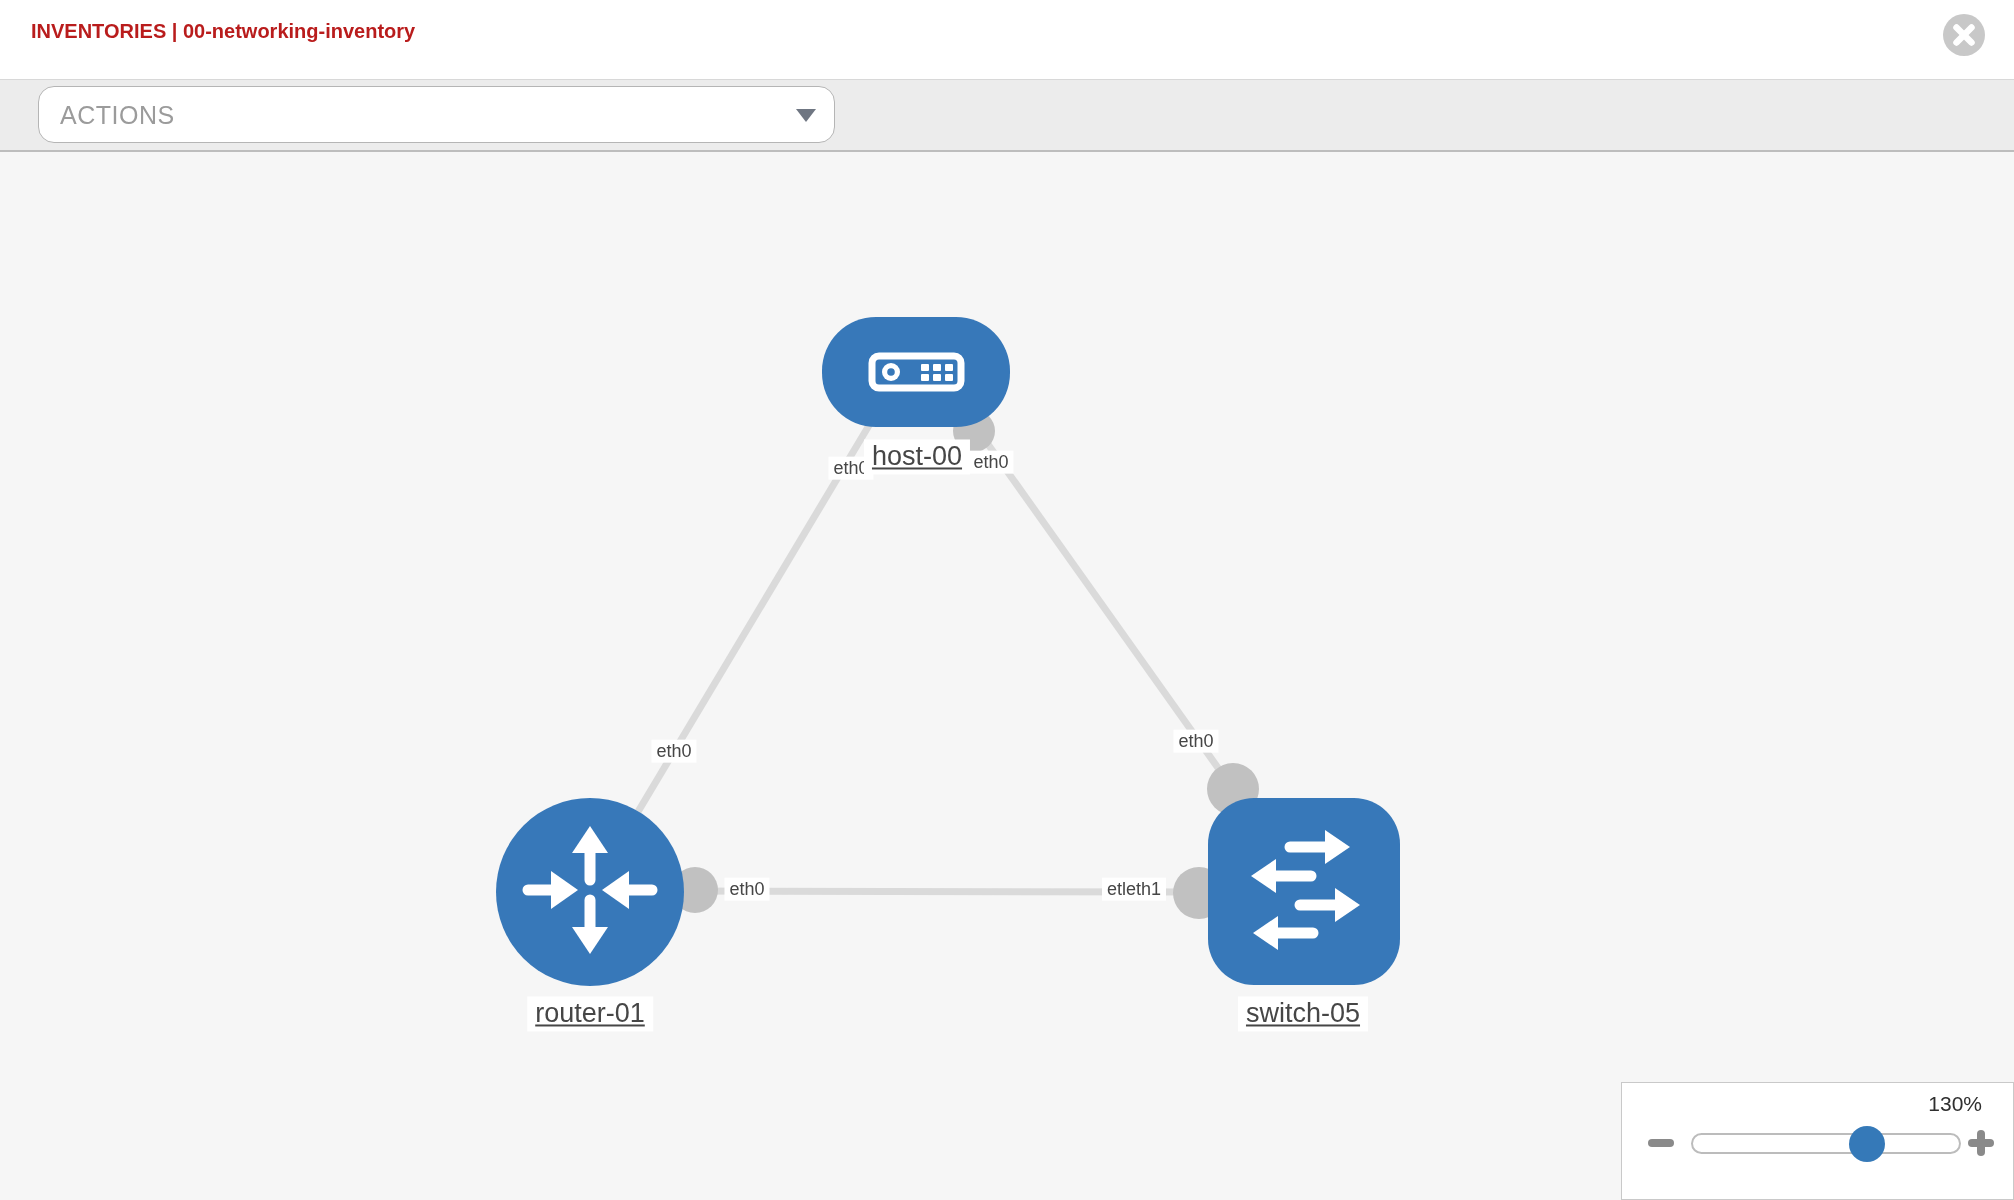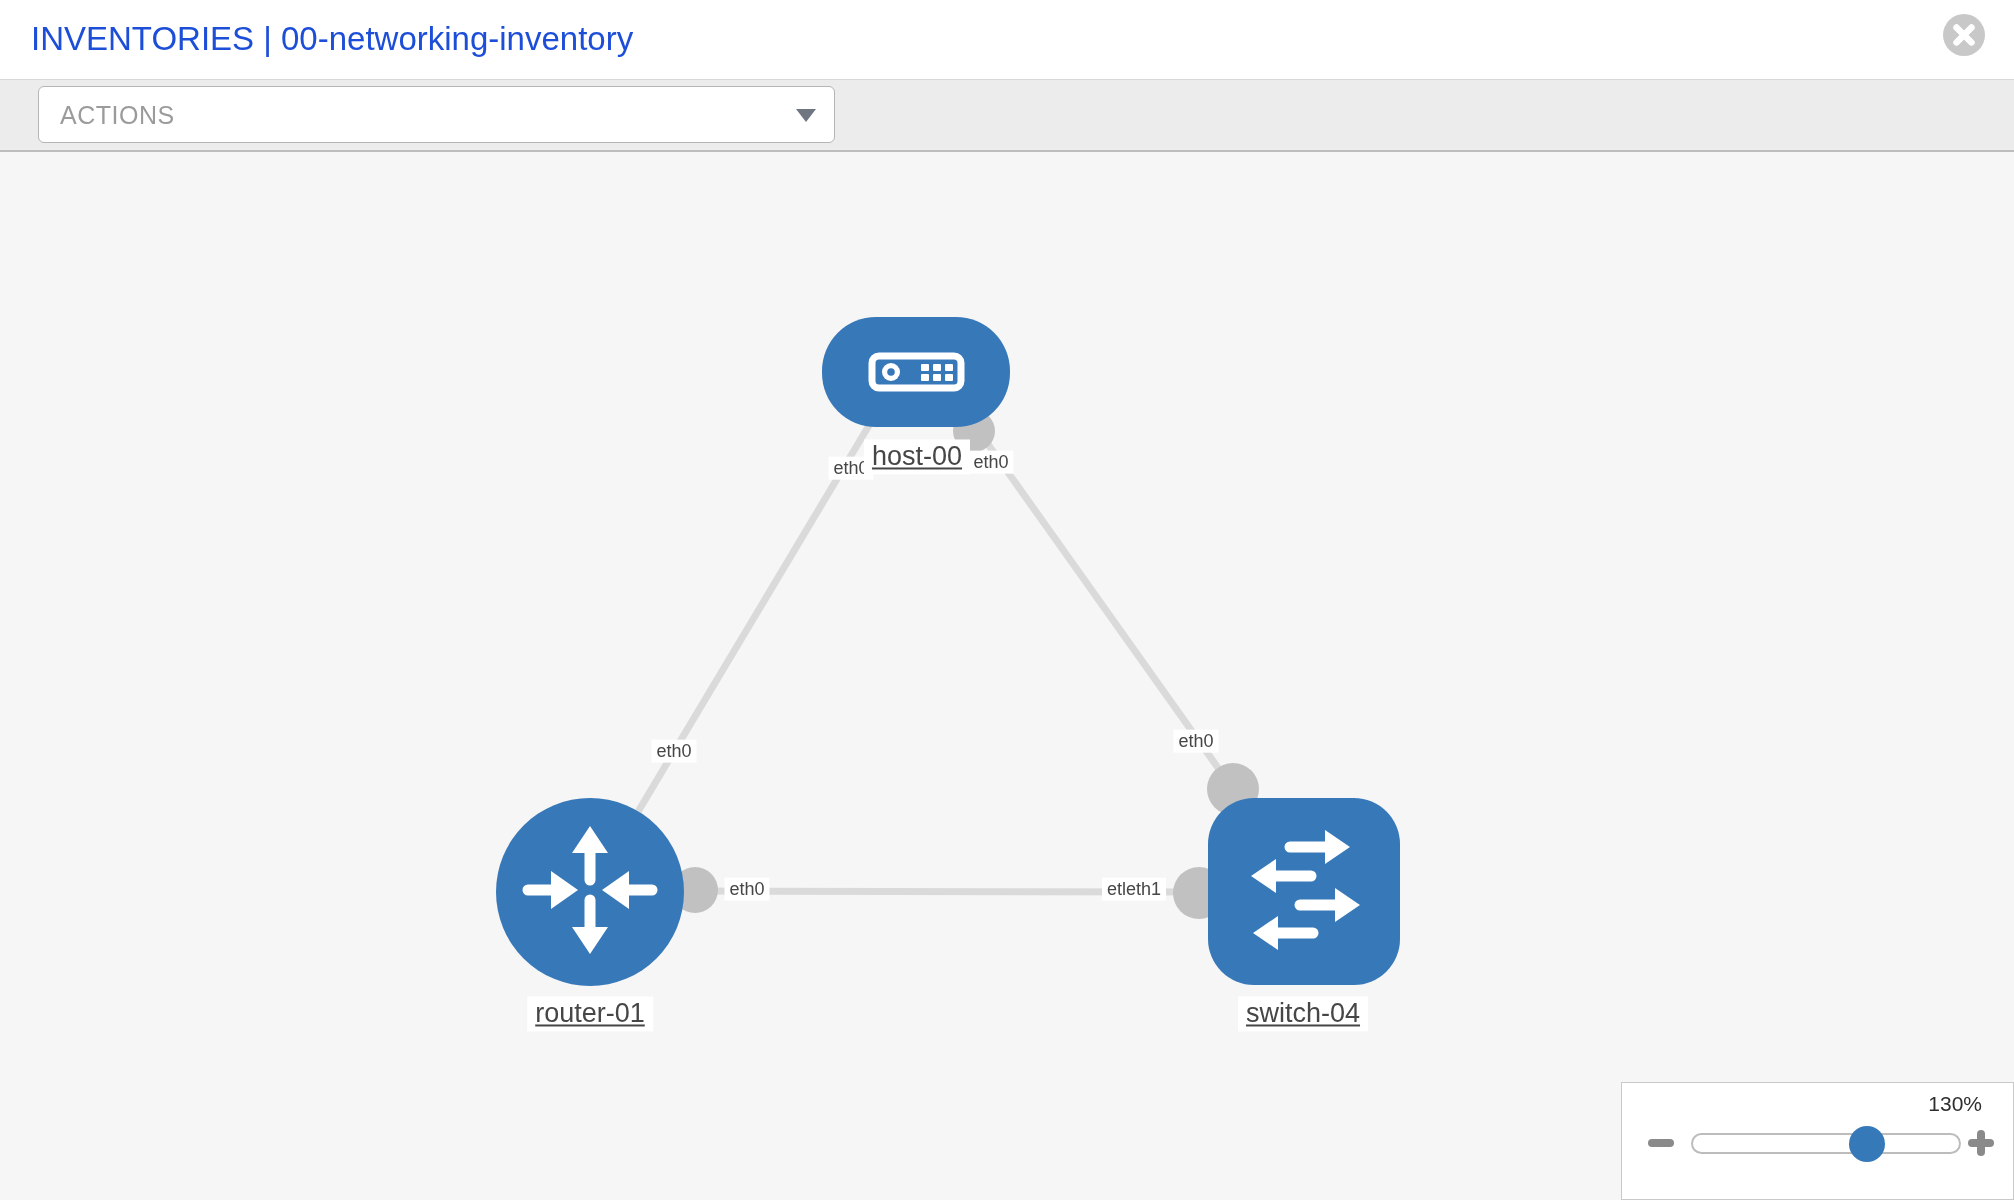--- a/index.html
+++ b/index.html
@@ -2,29 +2,29 @@
 <html><head>
 <meta charset="utf-8">
 <style>
   html,body{margin:0;padding:0;background:#fff;}
   .screen{position:relative;width:2014px;height:1200px;overflow:hidden;background:#fff;
           font-family:"Liberation Sans",sans-serif;}
 
   
   .header{position:absolute;top:0;left:0;width:2014px;height:79px;background:#fff;
           border-bottom:1px solid #d8d8d8;}
-  .page-title{position:absolute;left:31px;top:20px;font-size:33px;font-weight:normal;color:#1d4ed8;
+  .page-title{position:absolute;left:31px;top:20px;font-size:20px;font-weight:bold;color:#b91c1c;
               white-space:nowrap;}
   .close-btn{position:absolute;right:28px;top:13px;width:44px;height:44px;cursor:pointer;}
 
   
   .toolbar{position:absolute;top:80px;left:0;width:2014px;height:70px;background:#ececec;
            border-bottom:2px solid #bdbdbd;box-sizing:content-box;}
   .dropdown{position:absolute;top:6px;height:57px;background:#fff;border:1px solid #b5b5b5;
-            border-radius:6px;box-sizing:border-box;cursor:pointer;}
+            border-radius:16px;box-sizing:border-box;cursor:pointer;}
   .dd-actions{left:38px;width:797px;}
   .dd-search{left:1182px;width:793px;}
   .dd-label{position:absolute;left:21px;top:50%;transform:translateY(-50%);font-size:25px;
             color:#9b9b9b;letter-spacing:0.5px;}
   .caret{position:absolute;right:18px;top:50%;margin-top:-6px;width:0;height:0;
          border-left:10px solid transparent;border-right:10px solid transparent;
          border-top:13px solid #6f7682;}
   .tool-icon{position:absolute;cursor:pointer;}
   .icon-wrench{left:1050px;top:98px;width:32px;height:32px;}
   .icon-key{left:1119px;top:98px;width:34px;height:34px;}
@@ -156,21 +156,21 @@
     </svg>
 
     <div class="chip chip-iface" style="left:851px;top:316px;">eth0</div>
     <div class="chip chip-node" style="left:917px;top:305px;">host-00</div>
     <div class="chip chip-iface" style="left:991px;top:310px;">eth0</div>
     <div class="chip chip-iface" style="left:674px;top:599px;">eth0</div>
     <div class="chip chip-iface" style="left:747px;top:737px;">eth0</div>
     <div class="chip chip-iface" style="left:1134px;top:737px;">etleth1</div>
     <div class="chip chip-iface" style="left:1196px;top:589px;">eth0</div>
     <div class="chip chip-node" style="left:590px;top:862px;">router-01</div>
-    <div class="chip chip-node" style="left:1303px;top:862px;">switch-04</div>
+    <div class="chip chip-node" style="left:1303px;top:862px;">switch-05</div>
 
     <div class="zoom-panel" style="left:1621px;top:930px;">
       <div class="zoom-level">130%</div>
       <div class="zoom-minus"></div>
       <div class="slider-track">
         <div class="slider-thumb"></div>
       </div>
       <div class="zoom-plus"></div>
     </div>
   </div>

